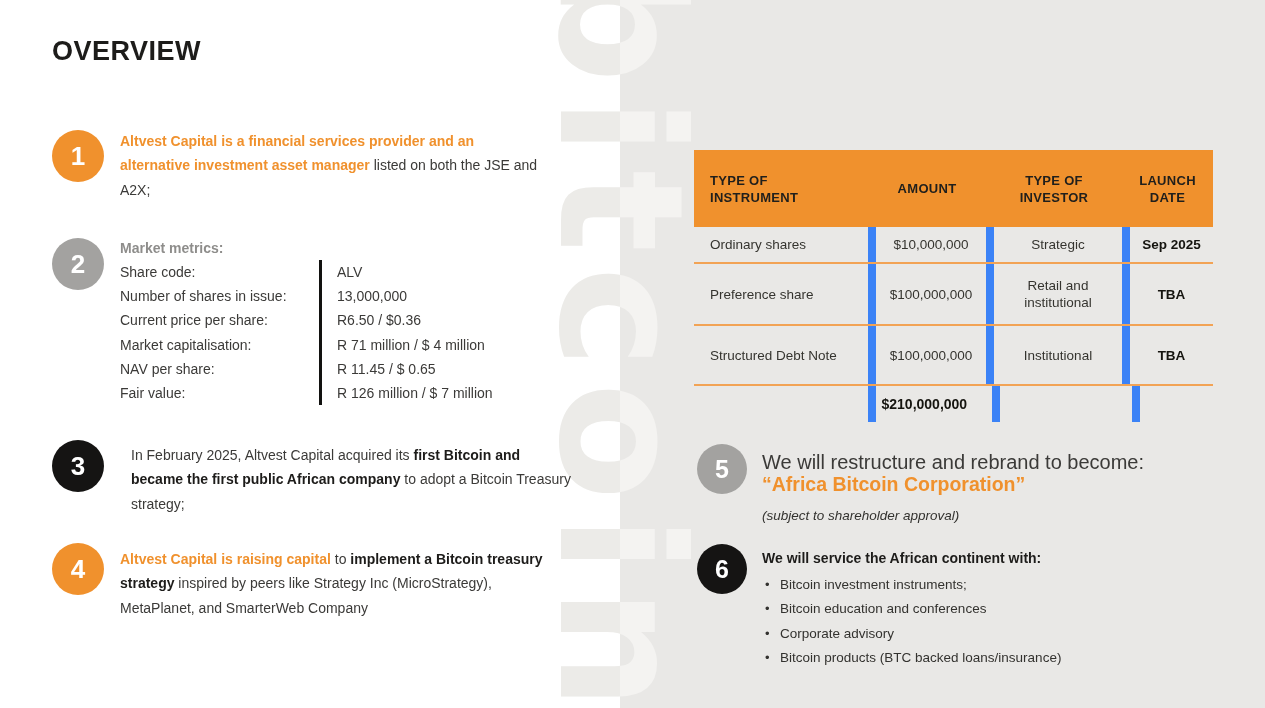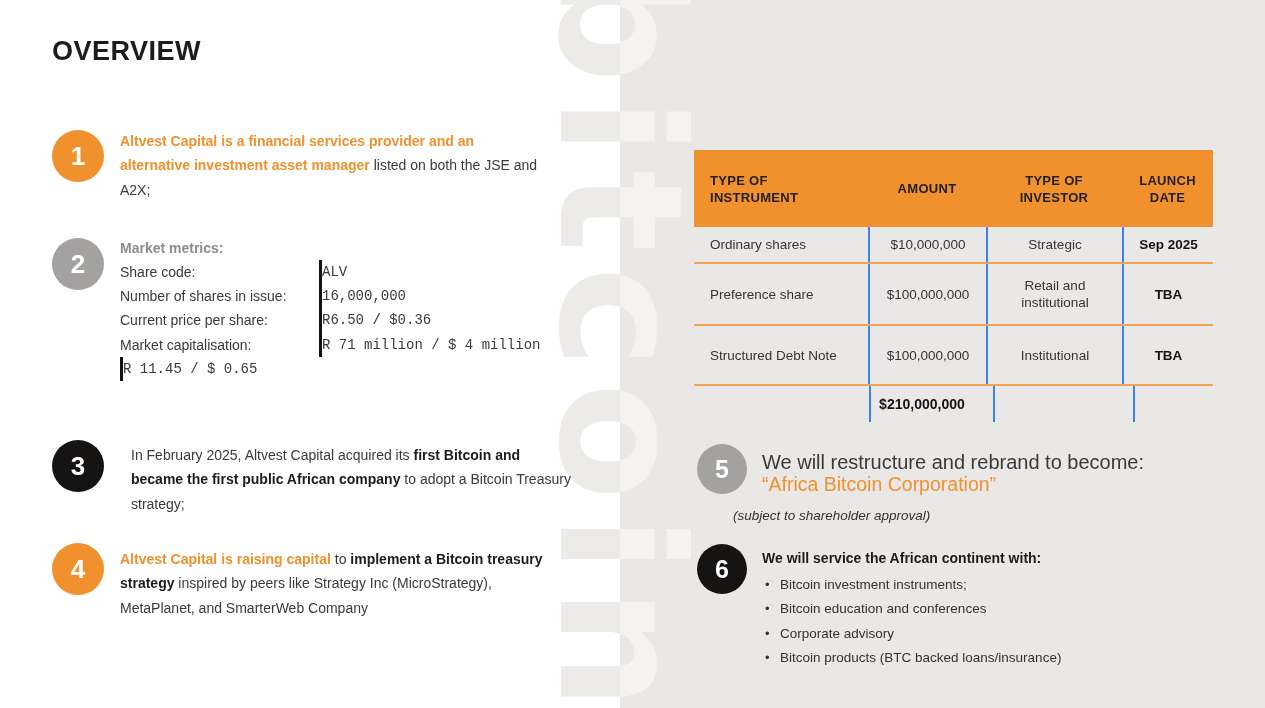--- a/index.html
+++ b/index.html
@@ -46,54 +46,54 @@
   .run.normal{color:#3B3A38;}
 
   #item1-text{position:absolute;left:120px;top:129px;width:420px;}
   #item3-text{position:absolute;left:120px;top:443px;width:440px;margin-left:11px;}
   #item4-text{position:absolute;left:120px;top:547px;width:450px;}
 
   #metrics{position:absolute;left:120px;top:236px;width:430px;}
   .metrics-heading{font-size:14px;font-weight:bold;color:#8E8D8B;line-height:24px;}
   .metric-row{display:flex;align-items:stretch;font-size:14px;color:#3B3A38;}
   .metric-label{width:199px;line-height:24.2px;}
-  .metric-value{border-left:3px solid #121210;line-height:24.2px;font-family:Liberation Mono, monospace;}
+  .metric-value{border-left:3px solid #121210;padding-left:15px;line-height:24.2px;}
 
   
   .table{position:absolute;left:694px;top:150px;width:519px;}
   .thead{display:flex;background:#F0912D;height:77px;align-items:center;}
   .th{
     font-weight:bold;font-size:13px;letter-spacing:0.3px;color:#201F1C;
     line-height:17px;white-space:pre-line;text-align:center;box-sizing:border-box;
   }
   .trow{display:flex;border-bottom:2px solid #F2A355;align-items:stretch;}
   .trow.last{border-bottom:none;gap:20px;}
   .td{
     font-size:13.5px;color:#35342F;display:flex;align-items:center;justify-content:center;
     text-align:center;box-sizing:border-box;white-space:pre-line;line-height:17px;
   }
   .col1{width:174px;}
   .col2{width:118px;}
   .col3{width:136px;}
   .col4{width:91px;}
   .th.col1{text-align:left;padding-left:16px;}
   .td.col1{justify-content:flex-start;padding-left:16px;text-align:left;}
-  .td.col2,.td.col3,.td.col4{border-left:2px solid #3b82f6;}
+  .td.col2,.td.col3,.td.col4{border-left:8px solid #3b82f6;}
   .td.col4{font-weight:bold;color:#15140F;}
   .td.total{font-weight:bold;color:#15140F;font-size:14px;}
   .r1{min-height:35px;}
   .r2{min-height:60px;}
   .r3{min-height:58px;}
   .r4{min-height:36px;}
 
   
   .num-circle.small{width:50px;height:50px;font-size:25px;}
   #item5-intro{position:absolute;left:762px;top:451px;font-size:20px;color:#3B3A38;}
-  #item5-brand{position:absolute;left:762px;top:473px;font-size:19.5px;font-weight:normal;color:#F0912D;}
-  #item5-note{position:absolute;left:733px;top:508px;font-size:13.5px;font-style:italic;color:#33322F;}
+  #item5-brand{position:absolute;left:762px;top:473px;font-size:19.5px;font-weight:bold;color:#F0912D;}
+  #item5-note{position:absolute;left:762px;top:508px;font-size:13.5px;font-style:italic;color:#33322F;}
   #item6-heading{position:absolute;left:762px;top:550px;font-size:14px;font-weight:bold;color:#1D1C1A;}
   #item6-bullets{position:absolute;left:765px;top:573px;width:470px;}
   .bullet-item{display:flex;font-size:13.5px;color:#33322F;line-height:24.4px;}
   .bullet-mark{width:15px;flex:none;font-size:13px;}
 </style>
 </head>
 <body>
 
 <div class="panel"></div>
 
@@ -125,32 +125,37 @@
 
 <div id="metrics">
   <div class="metrics-heading">Market metrics:</div>
   <div id="metrics-rows">
       <div class="metric-row">
         <div class="metric-label">Share code:</div>
         <div class="metric-value">ALV</div>
       </div>
       <div class="metric-row">
         <div class="metric-label">Number of shares in issue:</div>
-        <div class="metric-value">16,000,000</div>
+        <div class="metric-value">13,000,000</div>
       </div>
       <div class="metric-row">
         <div class="metric-label">Current price per share:</div>
         <div class="metric-value">R6.50 / $0.36</div>
       </div>
       <div class="metric-row">
         <div class="metric-label">Market capitalisation:</div>
         <div class="metric-value">R 71 million / $ 4 million</div>
       </div>
       <div class="metric-row">
+        <div class="metric-label">NAV per share:</div>
         <div class="metric-value">R 11.45 /  $ 0.65</div>
+      </div>
+      <div class="metric-row">
+        <div class="metric-label">Fair value:</div>
+        <div class="metric-value">R 126 million / $ 7 million</div>
       </div>
     </div>
 </div>
 
 <div id="item3-text" class="body-text"><span class="run normal">In February 2025, Altvest Capital acquired its </span><span class="run bold">first Bitcoin and became the first public African company</span><span class="run normal"> to adopt a Bitcoin Treasury strategy;</span></div>
 
 <div id="item4-text" class="body-text"><span class="run orange-bold">Altvest Capital is raising capital</span><span class="run normal"> to </span><span class="run bold">implement a Bitcoin treasury strategy</span><span class="run normal"> inspired by peers like Strategy Inc (MicroStrategy), MetaPlanet, and SmarterWeb Company</span></div>
 
 <div class="table">
   <div class="thead" id="table-head">

